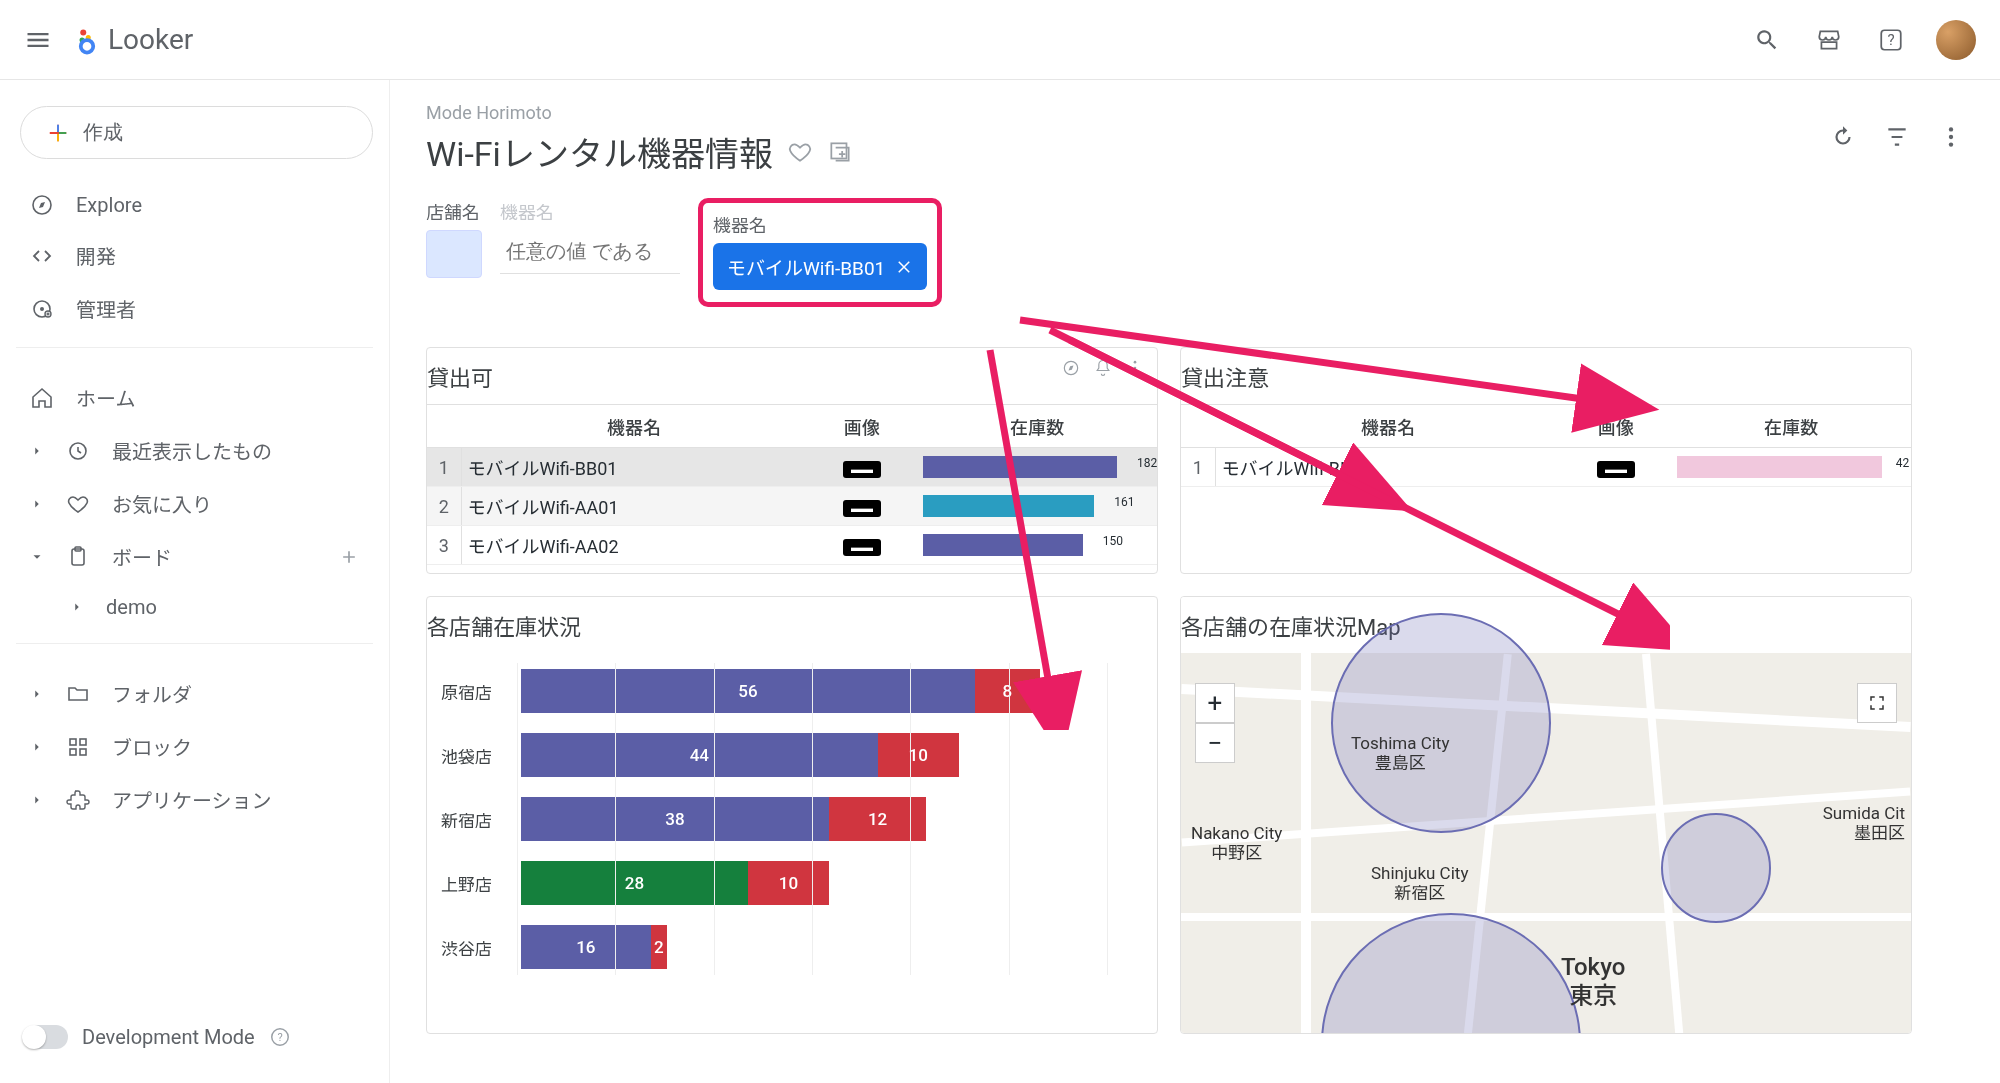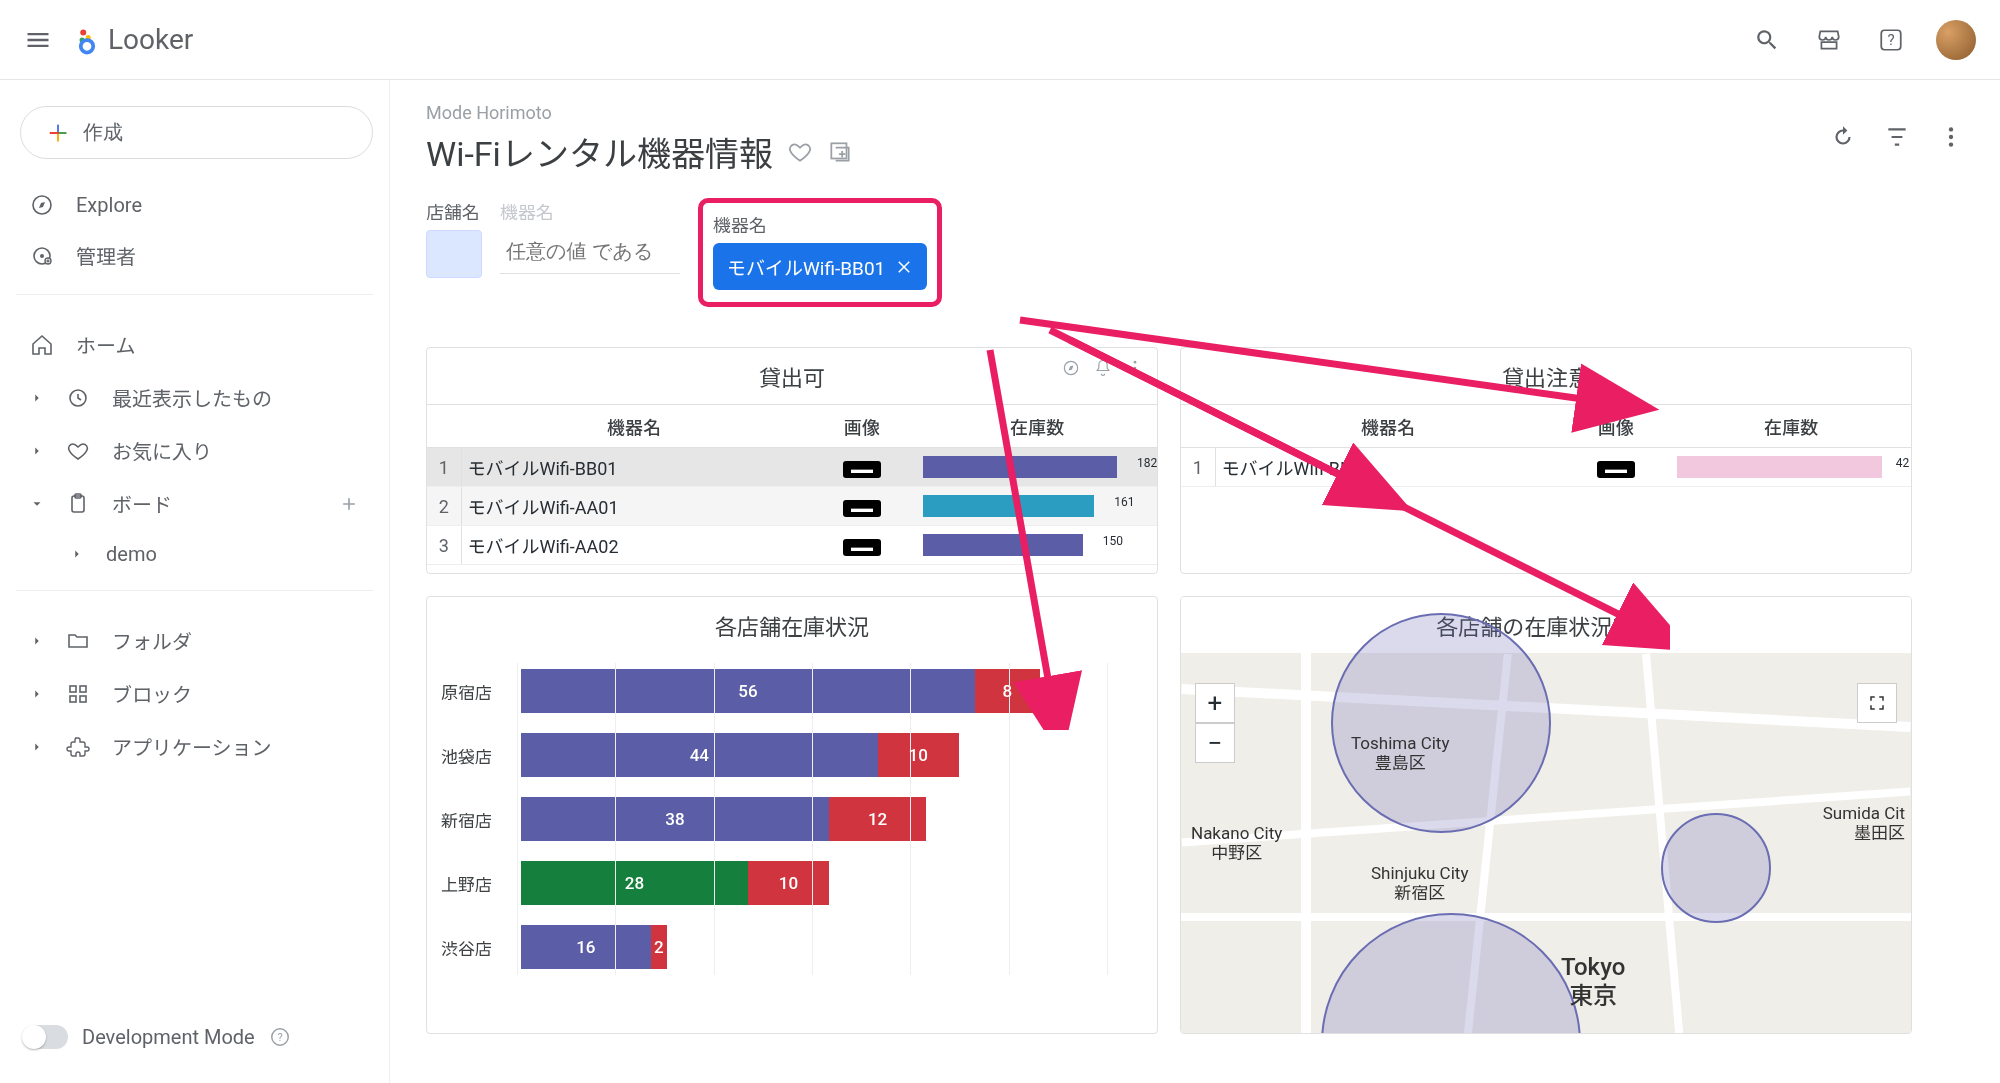--- a/index.html
+++ b/index.html
@@ -40,21 +40,21 @@
 .chip-box { border: 1px solid #cfd8ff; background: #dbe7ff; width: 56px; height: 48px; border-radius: 4px; }
 .filter-input { border: 0; border-bottom: 1px solid #e0e0e0; padding: 10px 6px; font-size: 20px; color: #7f1d1d; width: 180px; background: transparent; }
 .filter-highlight { border: 5px solid #e91e63; border-radius: 10px; padding: 8px 10px 12px 10px; }
 .filter-chip { display: inline-flex; align-items: center; gap: 10px; background: #1a73e8; color: #fff; border-radius: 6px; padding: 10px 14px; font-size: 19px; cursor: pointer; }
 .filter-chip svg { width: 18px; height: 18px; fill: #fff; }
 
 .annotation { position: absolute; left: 1020px; top: 180px; color: #e91e63; font-size: 34px; font-weight: 500; pointer-events: none; }
 
 .tiles { display: grid; grid-template-columns: 732px 732px; gap: 22px; margin-top: 40px; }
 .tile { border: 1px solid #e0e0e0; border-radius: 4px; background: #fff; padding: 0 0 8px 0; position: relative; }
-.tile-title { text-align: center; font-size: 22px; padding: 12px 0; color: #3c4043; }
+.tile-title { text-align: left; font-size: 22px; padding: 12px 0; color: #3c4043; }
 .tile-icons { position: absolute; right: 12px; top: 10px; display: flex; gap: 12px; }
 .tile-icons svg { width: 20px; height: 20px; fill: #9aa0a6; cursor: pointer; }
 
 .tbl { width: 100%; border-collapse: collapse; font-size: 18px; }
 .tbl th { font-weight: 500; color: #3c4043; padding: 8px 6px; border-bottom: 1px solid #e0e0e0; border-top: 1px solid #e0e0e0; }
 .tbl td { padding: 6px 6px; border-bottom: 1px solid #eee; }
 .tbl td.idx { width: 34px; text-align: center; color: #5f6368; border-right: 1px solid #e0e0e0; }
 .tbl tr.sel td { background: #e6e6e6 !important; }
 .tbl tr.alt td { background: #f5f5f5; }
 .dev-img { display: inline-block; background: #000; color: #fff; border-radius: 3px; padding: 2px 8px; font-size: 11px; }
@@ -127,20 +127,26 @@
         </svg>
       <span>作成</span>
     </button>
 
     <div class="nav-item">
       <svg class="nav-icon" viewBox="0 0 24 24">
           <circle cx="12" cy="12" r="9" fill="none" stroke="#5f6368" stroke-width="1.6"></circle>
           <path d="M15 9l-2 5-4 1 2-5z"></path>
         </svg>
       <span>Explore</span>
+    </div>
+    <div class="nav-item">
+      <svg class="nav-icon" viewBox="0 0 24 24">
+          <path d="M9 7l-5 5 5 5M15 7l5 5-5 5" fill="none" stroke="#5f6368" stroke-width="1.8"></path>
+        </svg>
+      <span>開発</span>
     </div>
     <div class="nav-item">
       <svg class="nav-icon" viewBox="0 0 24 24">
           <circle cx="12" cy="12" r="8" fill="none" stroke="#5f6368" stroke-width="1.6"></circle>
           <circle cx="12" cy="12" r="2"></circle>
           <circle cx="18" cy="17" r="3" fill="#fff" stroke="#5f6368" stroke-width="1.4"></circle>
           <path d="M18 15.5v3M16.5 17h3" stroke="#5f6368" stroke-width="1.4"></path>
         </svg>
       <span>管理者</span>
     </div>

